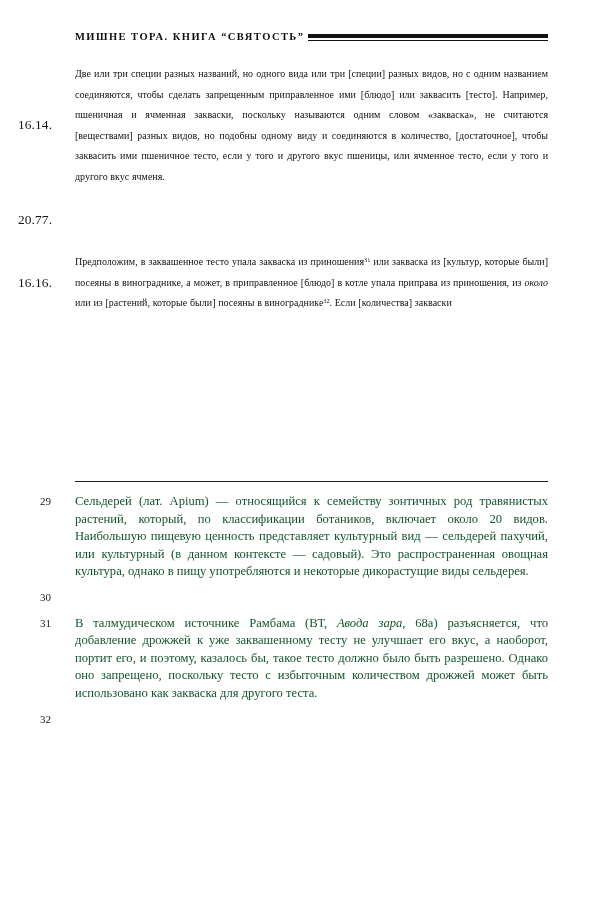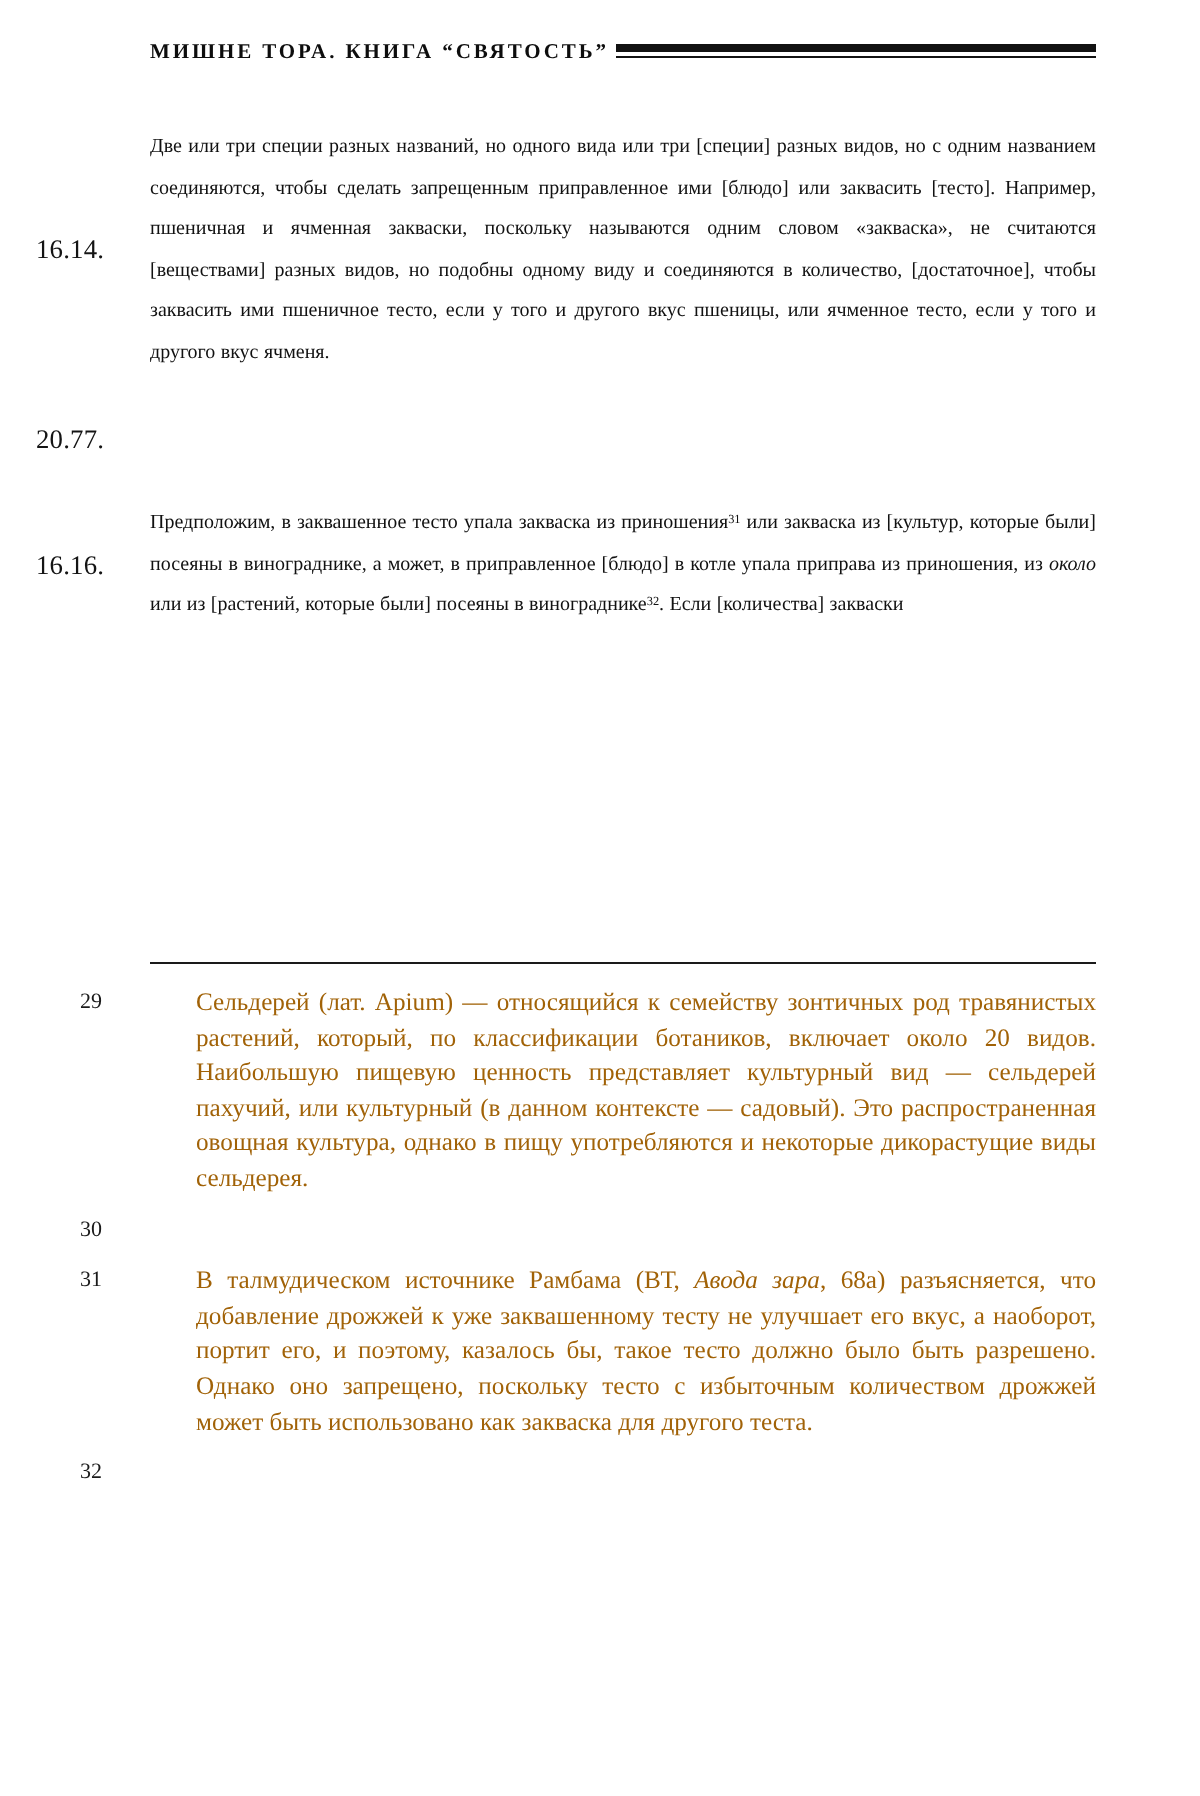--- a/index.html
+++ b/index.html
@@ -23,21 +23,21 @@
   }
 
   
   .running-head {
     position: absolute;
     top: 22px;
     left: 75px;
     right: 52px;
     height: 20px;
     display: flex;
-    align-items: flex-start;
+    align-items: flex-end;
   }
   .running-head-title {
     font-family: "Liberation Serif", "DejaVu Serif", serif;
     font-size: 10.5px;
     font-weight: 700;
     letter-spacing: 1.45px;
     text-transform: uppercase;
     white-space: nowrap;
     color: #0d0d0d;
     line-height: 1;
@@ -128,22 +128,21 @@
     font-variant-numeric: oldstyle-nums;
     font-feature-settings: "onum" 1;
     color: #1a1a1a;
   }
   .footnote-text {
     flex: 1 1 auto;
     font-size: 12.6px;
     line-height: 17.6px;
     text-align: justify;
     text-justify: inter-word;
-    color: #a16207;
-    margin-left: 23px;
+    color: #14532d;
   }
   .footnote-text i { font-style: italic; }
 
   
   .folio {
     position: absolute;
     left: 75px;
     right: 52px;
     bottom: 30px;
     display: flex;

